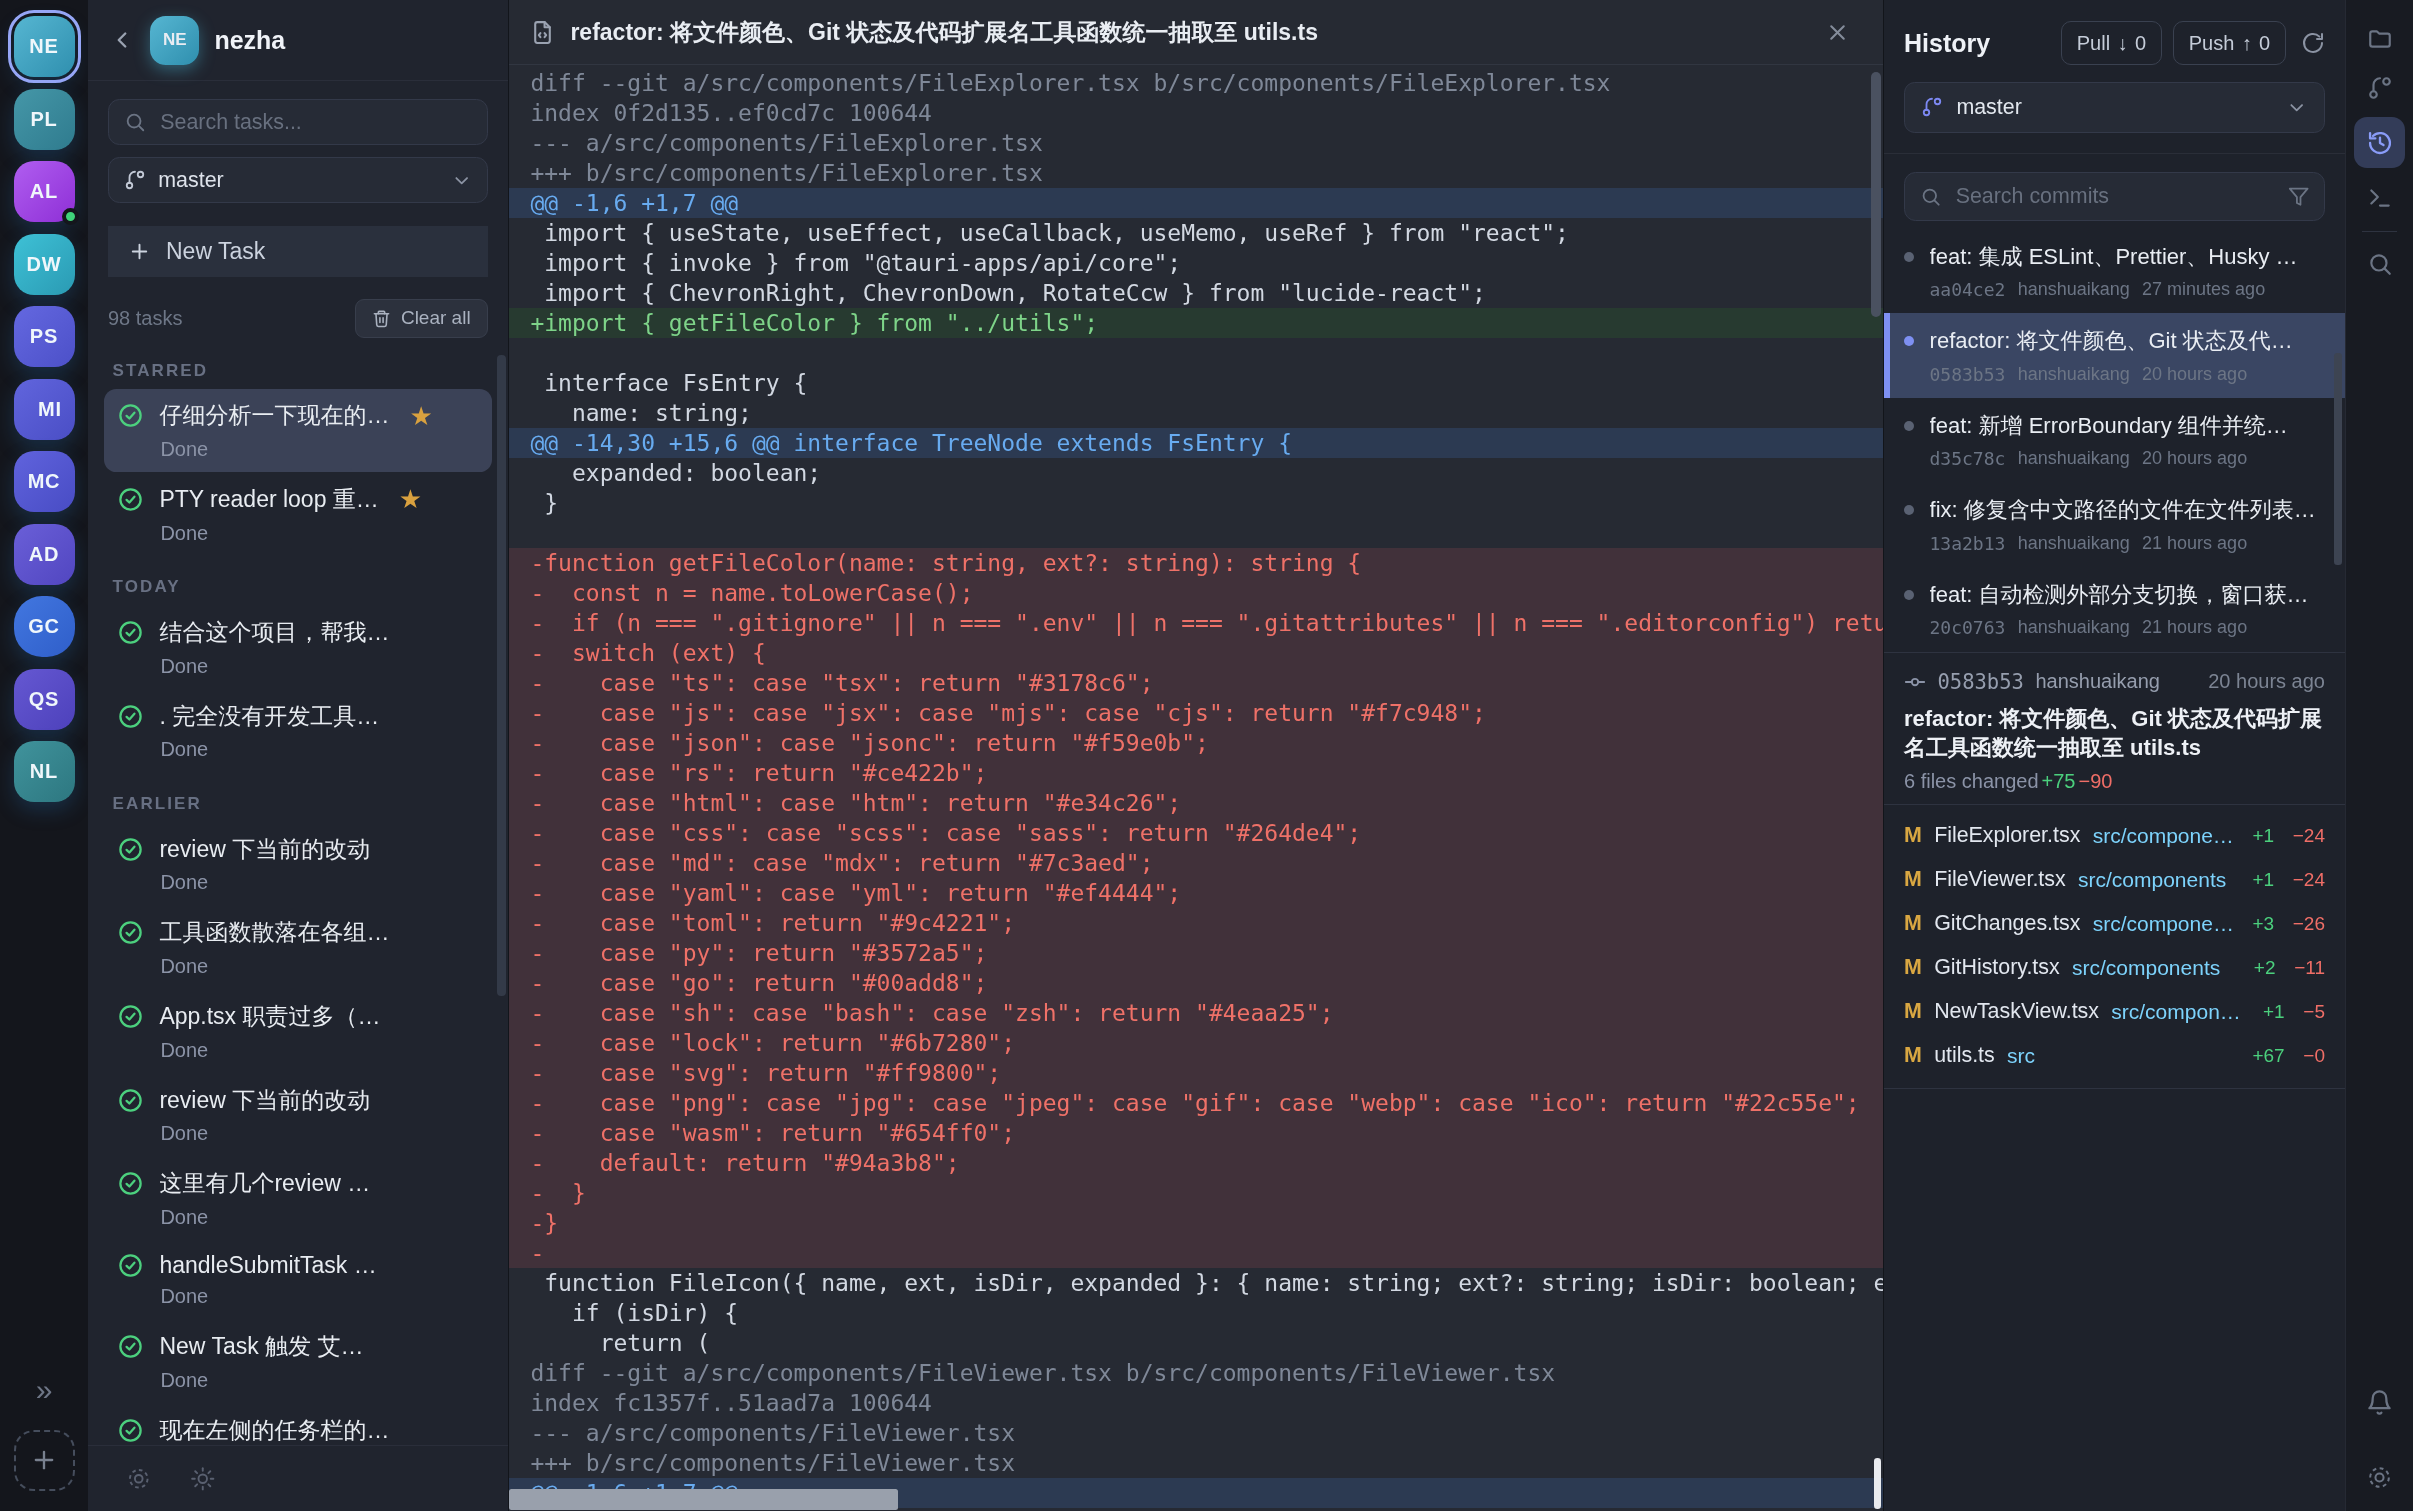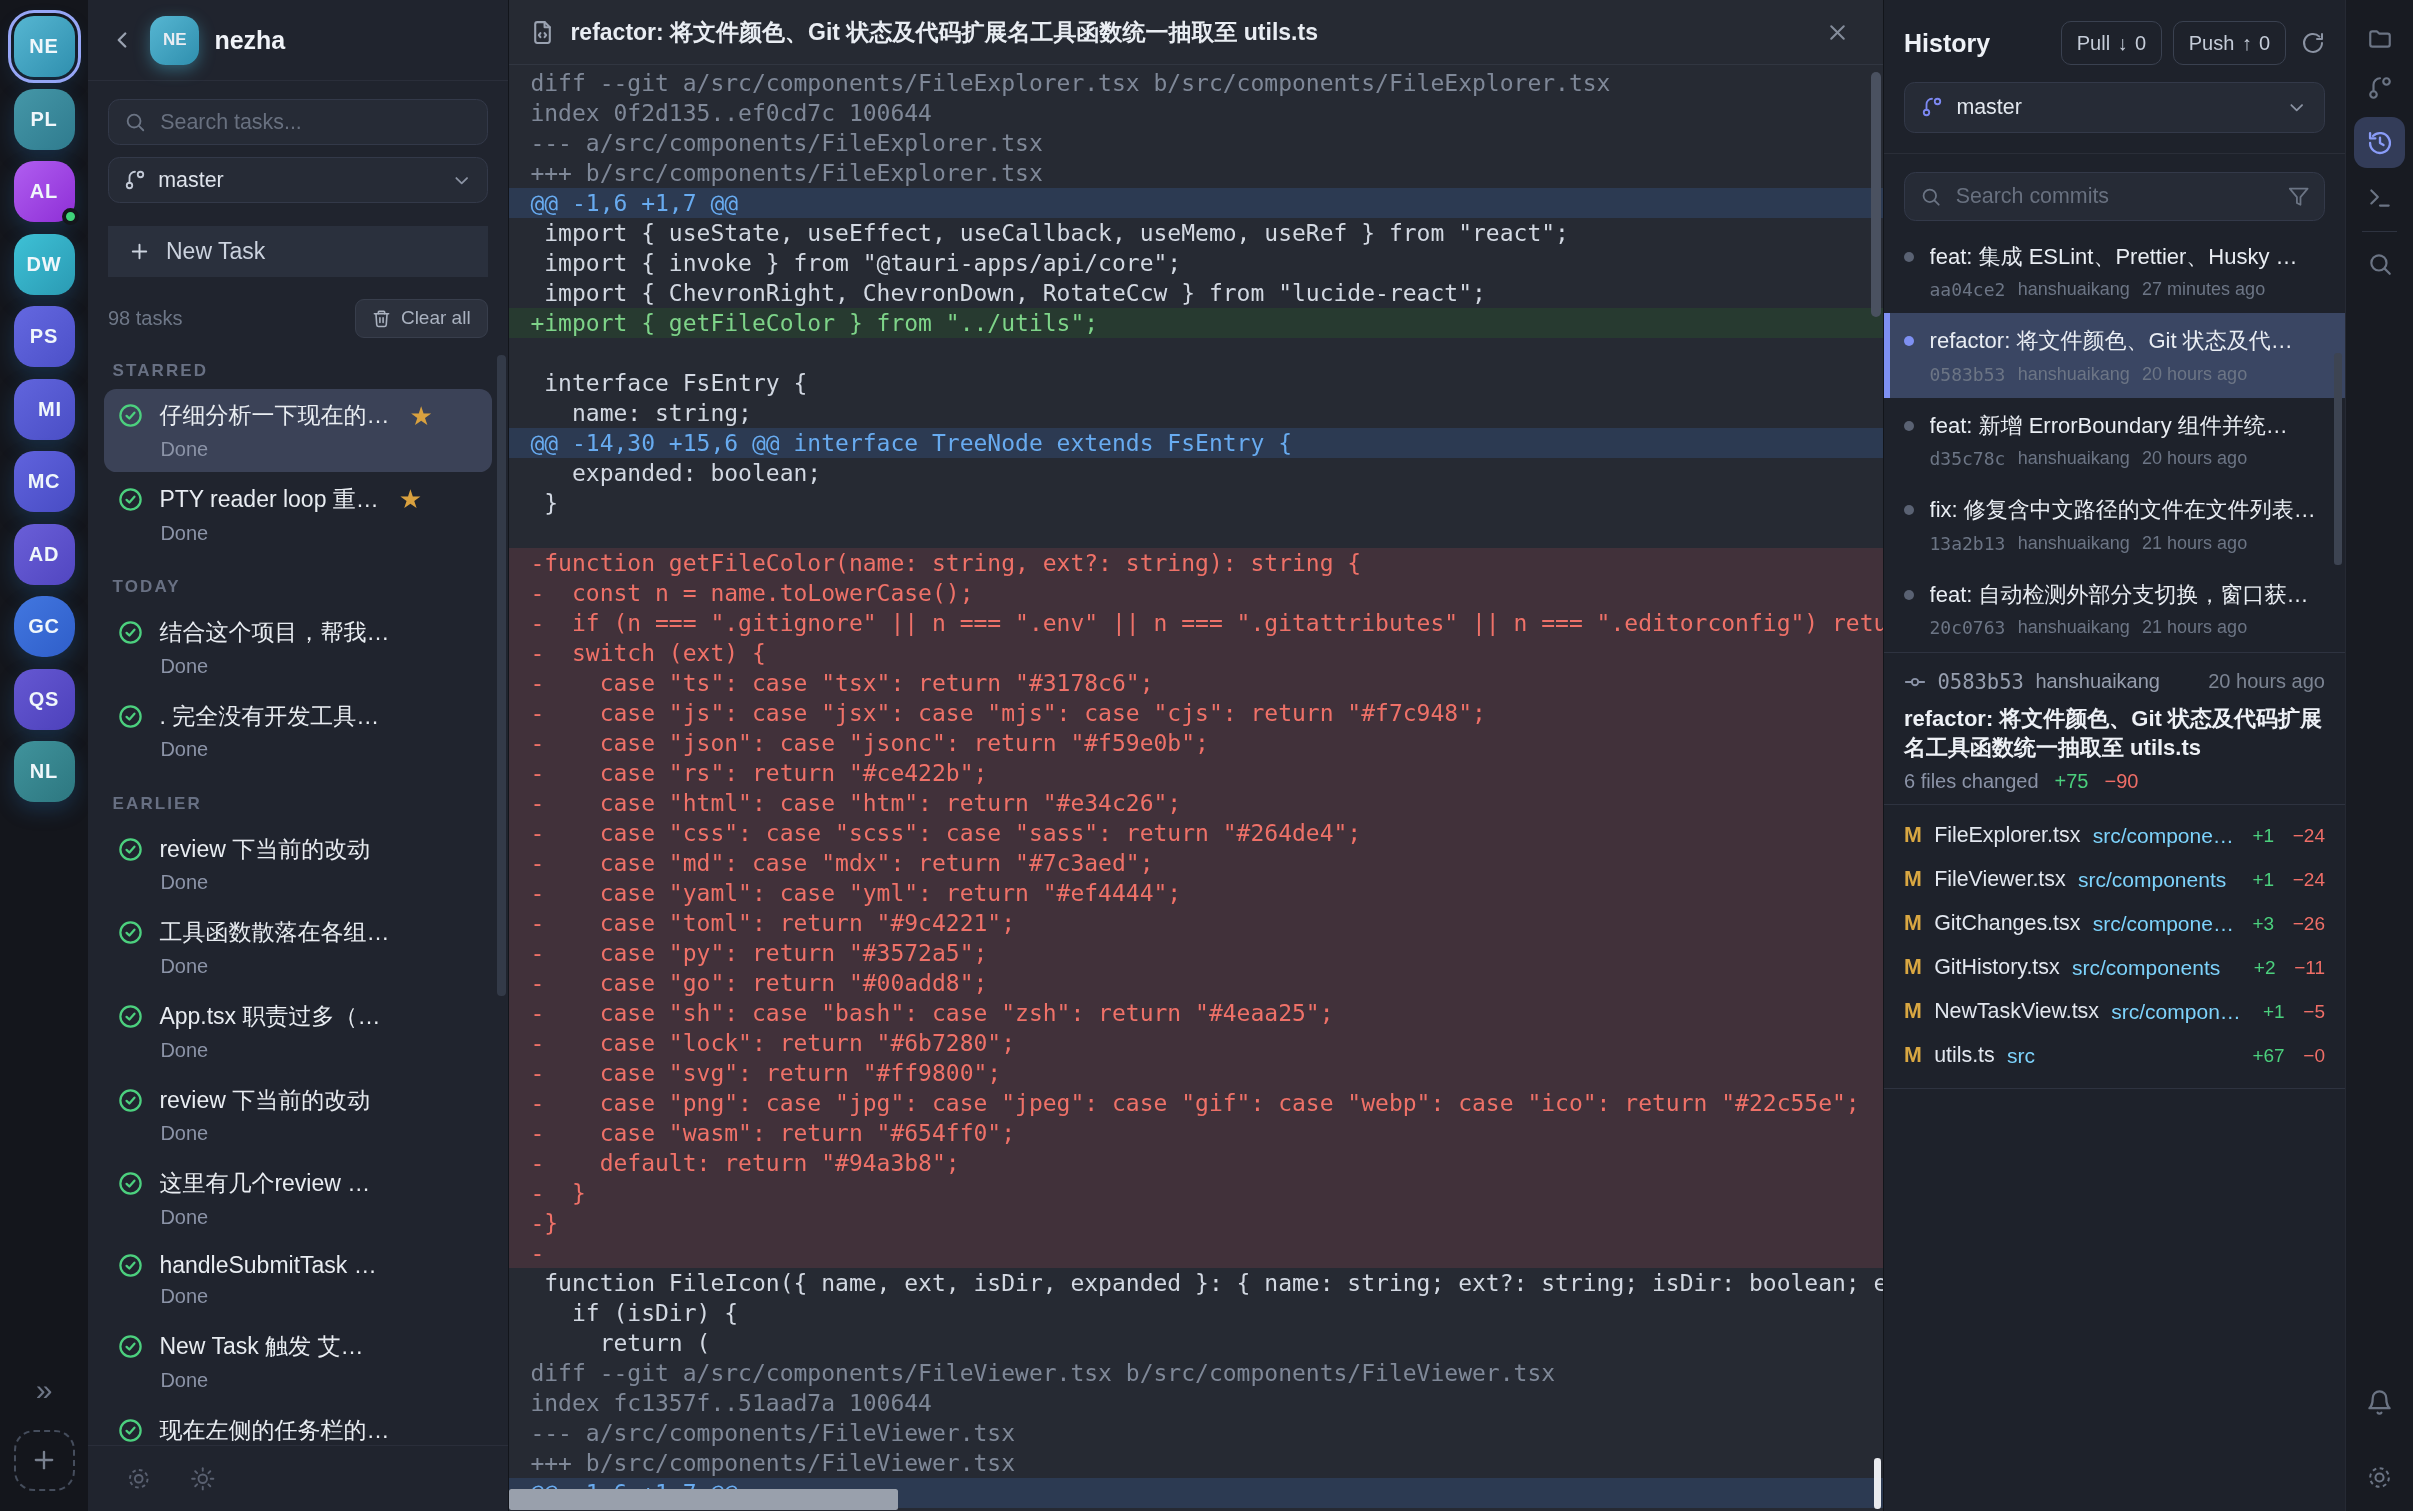--- a/index.html
+++ b/index.html
@@ -96,21 +96,21 @@
   .c-title { font-size:22px; color:#e9edf3; white-space:nowrap; overflow:hidden; text-overflow:ellipsis; }
   .c-meta { display:flex; gap:12.3px; margin:7.4px 0 0 25.5px; font-size:18px; color:#6c7585; }
   .c-hash { font-family:"DejaVu Sans Mono","Liberation Mono",monospace; }
   .h-scroll { position:absolute; right:3.3px; top:353px; width:7.4px; height:212px; border-radius:3.3px; background:#3d4452; }
   .detail { border-top:0.8px solid #2e3340; padding:16.4px 20px 11.5px; background:#1e222b; flex:none; }
   .d-row1 { display:flex; align-items:center; gap:11.5px; color:#969eae; font-size:20px; }
   .d-ico { display:flex; color:#8b93a7; }
   .d-hash { font-family:"DejaVu Sans Mono","Liberation Mono",monospace; font-size:20.5px; }
   .d-time { margin-left:auto; color:#7c8493; }
   .d-msg { font-size:22px; font-weight:600; color:#eef1f6; line-height:29px; margin:10px 0 8.2px; }
-  .d-row3 { display:flex; gap:16px; font-size:20px; color:#8b93a7; }
+  .d-row3 { display:flex; gap:3px; font-size:20px; color:#8b93a7; }
   .d-add { color:#4bd07d; } .d-del { color:#ef6e67; }
   .files { border-top:0.8px solid #2e3340; border-bottom:0.8px solid #2e3340; padding:8.2px 20px 10px; flex:none; }
   .file { display:flex; align-items:center; gap:12.3px; height:44px; font-size:21.4px; cursor:pointer; }
   .f-badge { color:#d9a742; font-weight:700; flex:none; }
   .f-name { color:#e2e7ef; white-space:nowrap; }
   .f-path { color:#7dd3fc; font-size:21px; white-space:nowrap; overflow:hidden; text-overflow:ellipsis; }
   .f-nums { margin-left:auto; display:flex; gap:10.7px; font-size:19px; flex:none; }
   .f-add { color:#4bd07d; } .f-del { color:#ef6e67;margin-left:8px; }
   .h-tail { flex:1; }
 

